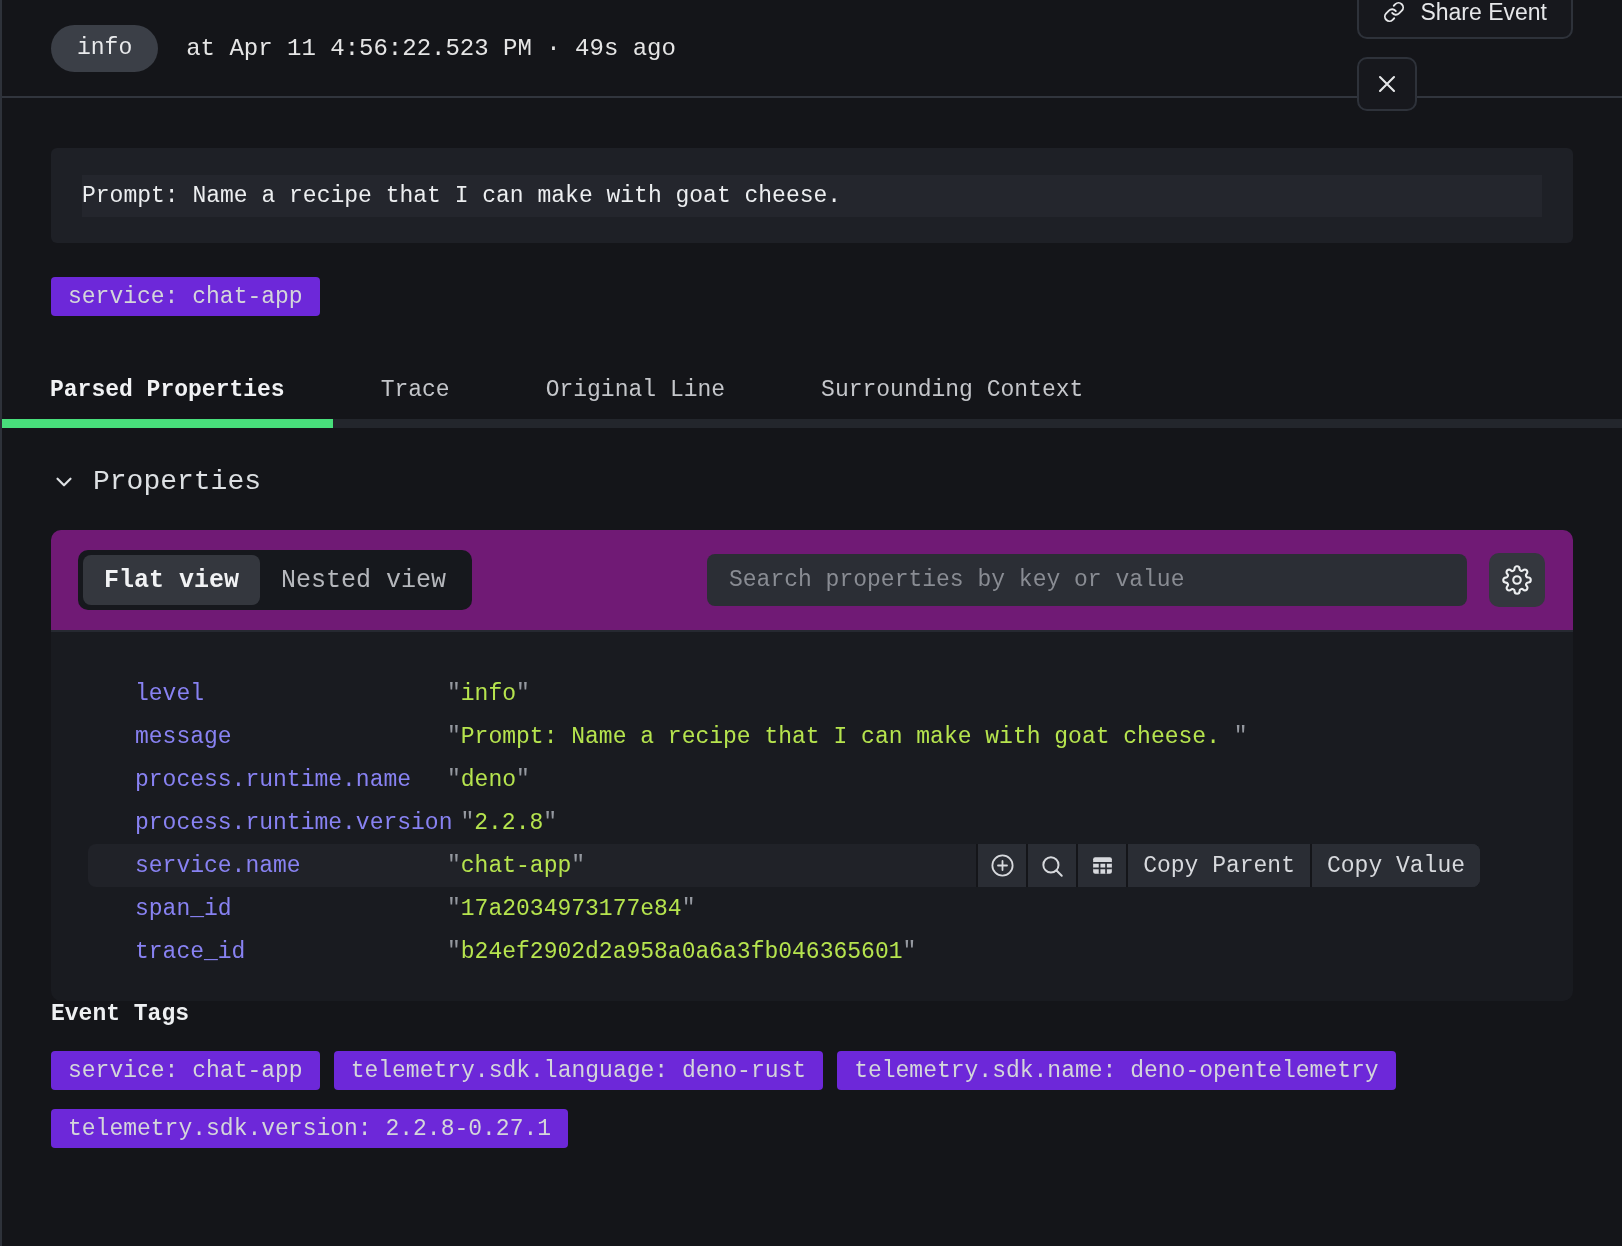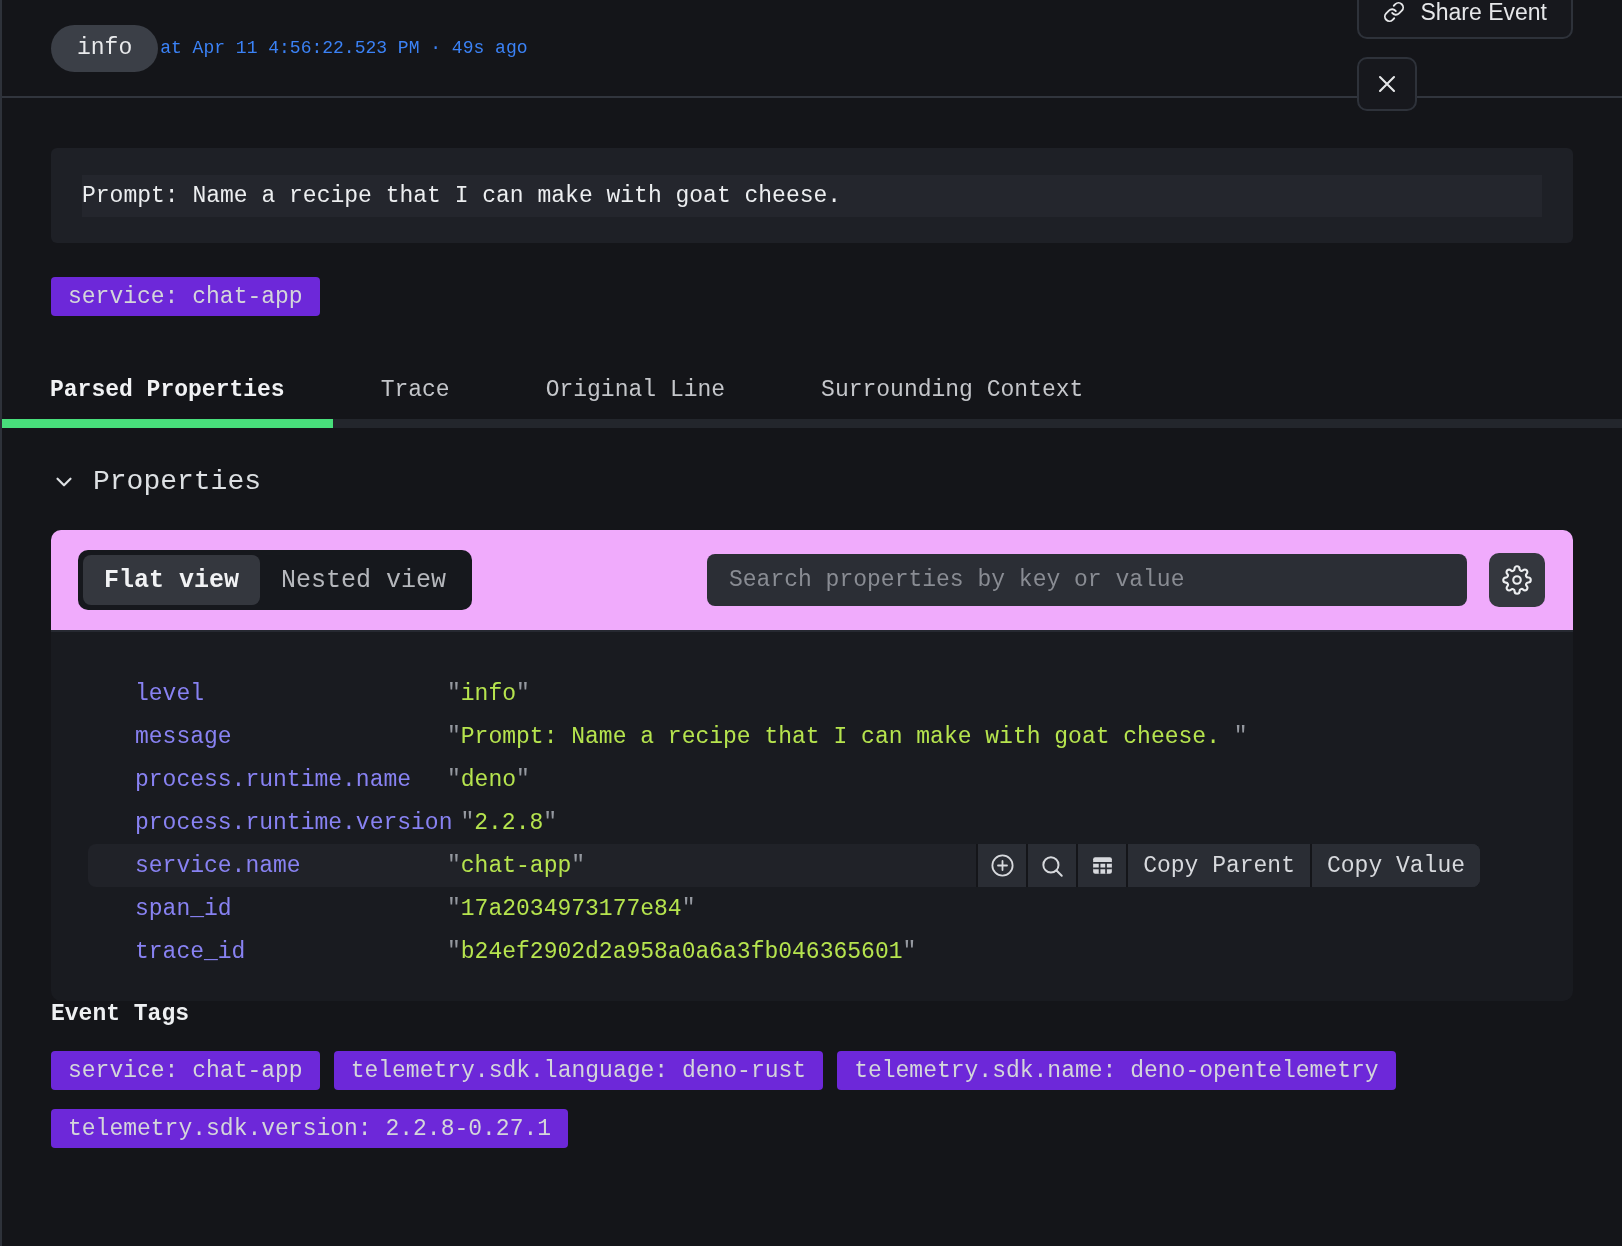--- a/index.html
+++ b/index.html
@@ -15,21 +15,21 @@
 
   
   .header {
     height:98px; padding:0 49px; display:flex; align-items:center;
     border-bottom:2px solid #31353d;
   }
   .level-badge {
     height:47px; padding:0 26px; border-radius:24px; background:#3b3f47;
     display:flex; align-items:center; font-size:23px; color:#e9eaec;
   }
-  .timestamp { margin-left:2px; font-size:18px; color:#3b82f6; }
+  .timestamp { margin-left:28px; font-size:24px; color:#e5e5e5; }
   .header-actions { margin-left:auto; display:flex; gap:18px;flex-direction:column; }
   .share-btn {
     height:54px; padding:0 24px; display:flex; align-items:center; gap:15px;
     background:#17181d; border:2px solid #2e323a; border-radius:10px;
     font-size:23px; color:#e6e7e9; cursor:pointer;
   }
   .close-btn {
     width:60px; height:54px; display:flex; align-items:center; justify-content:center;
     background:#17181d; border:2px solid #2e323a; border-radius:10px; cursor:pointer;
     color:#e6e7e9;
@@ -68,21 +68,21 @@
   }
 
   
   .props-header {
     margin-top:38px; display:flex; align-items:center; gap:16px;
     font-size:28px; color:#dde0e3; cursor:pointer;
   }
   .panel { margin-top:33px; background:#191b20; border-radius:10px; }
   .toolbar {
     display:flex; align-items:center; padding:20px 28px 20px 27px;
-    background:#f0abfc; border-radius:10px 10px 0 0; border-bottom:2px solid #262931;
+    background:#701a75; border-radius:10px 10px 0 0; border-bottom:2px solid #262931;
   }
   .toggle-group { background:#16181d; border-radius:10px; padding:5px; display:flex; }
   .toggle-btn {
     height:50px; padding:0 21px; display:flex; align-items:center;
     font-size:25px; border-radius:8px; cursor:pointer; color:#b5b7bc;
   }
   .toggle-btn.selected { background:#34373e; color:#f1f2f4; font-weight:bold; }
   .search-input {
     margin-left:auto; width:760px; height:52px; background:#2b2e35; border:none;
     border-radius:8px; padding:0 22px; font-size:23px; color:#e9eaec;

